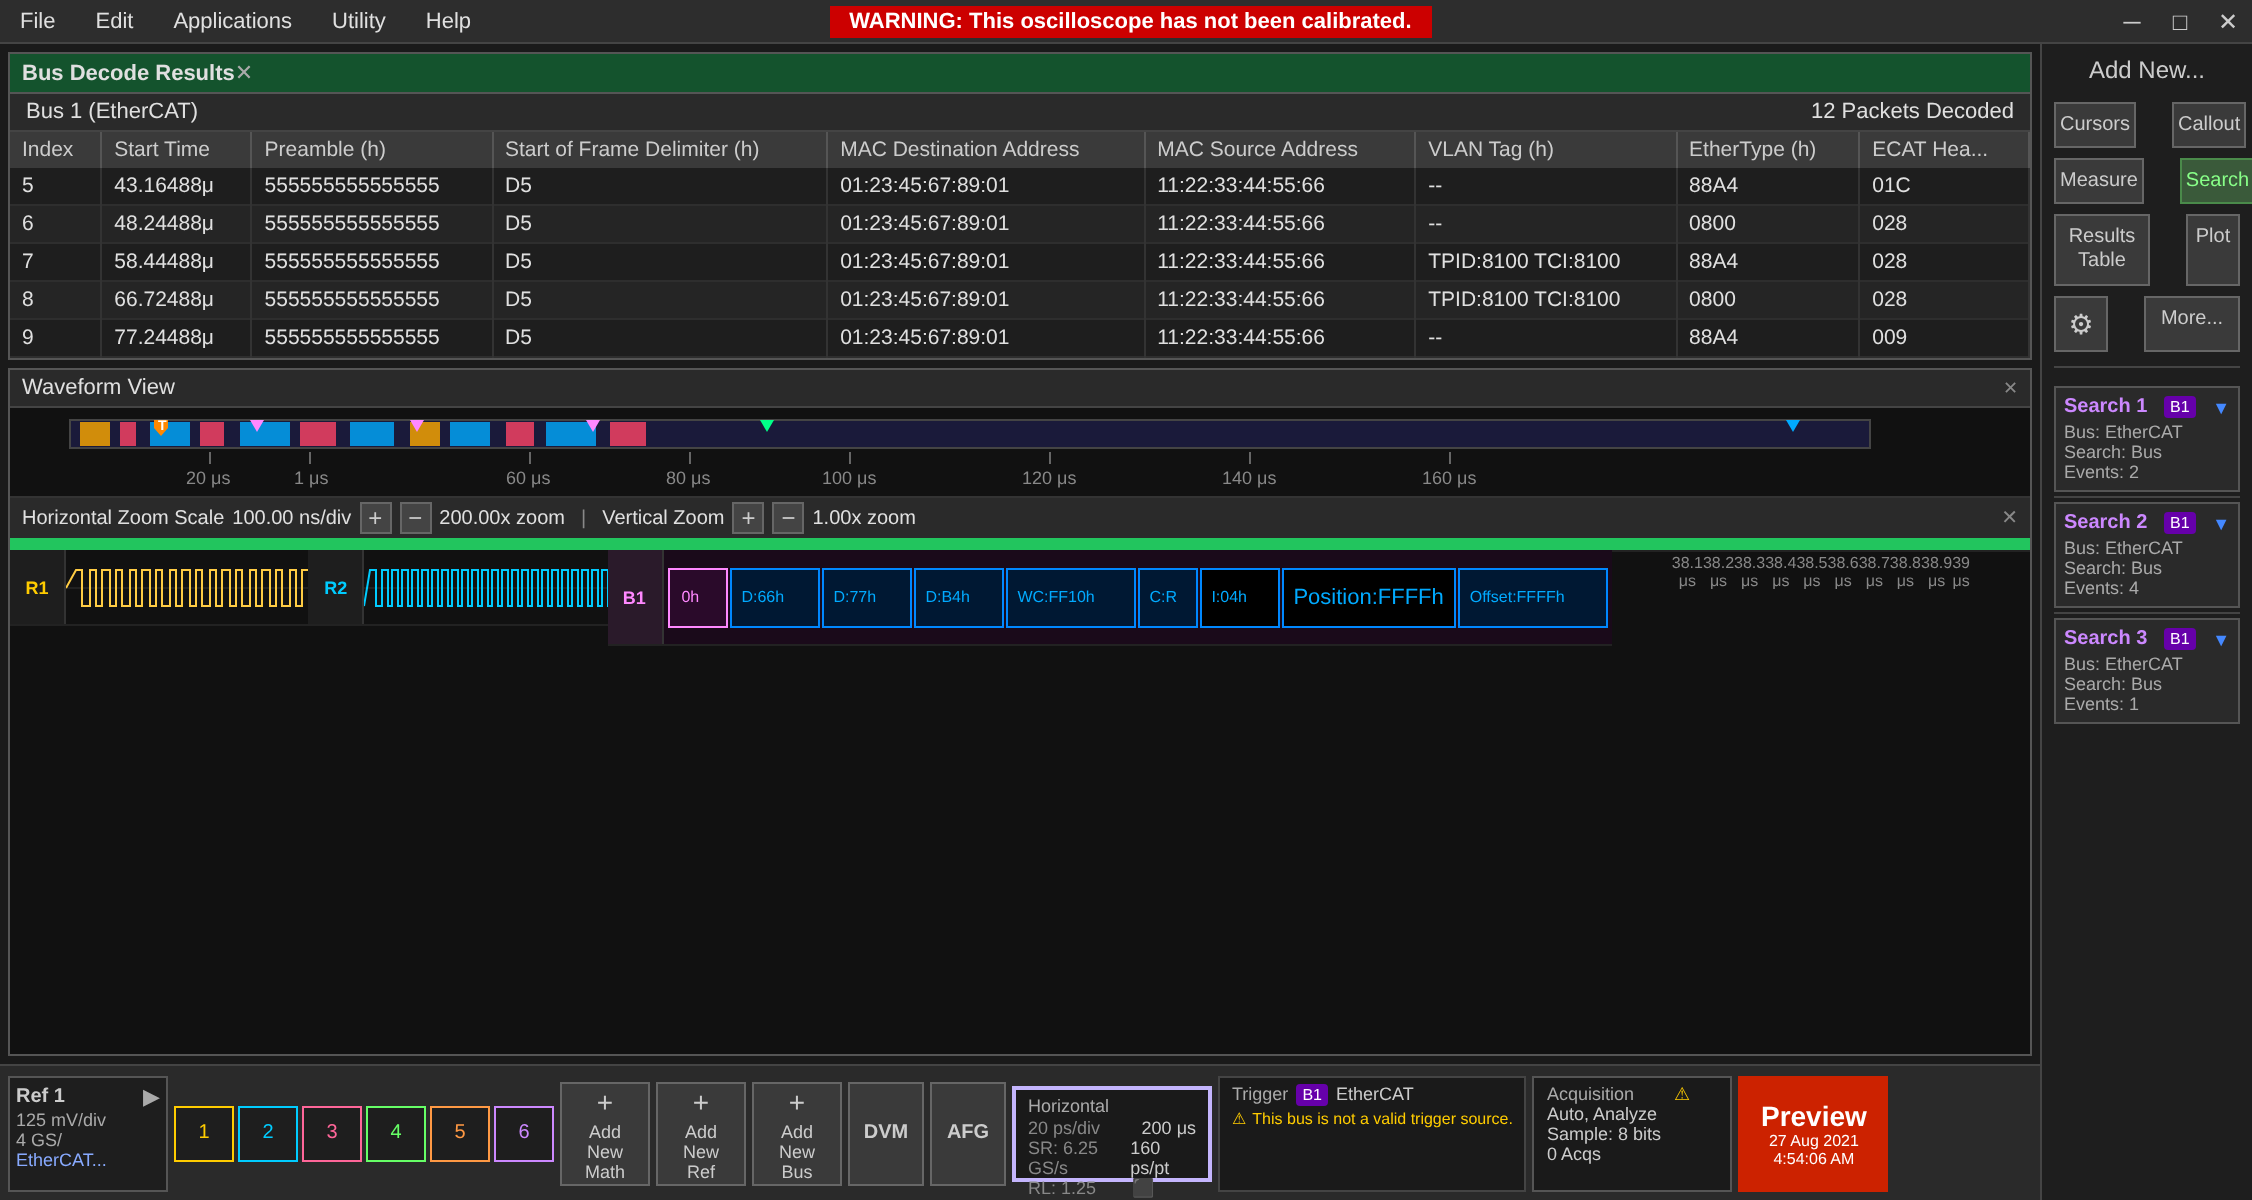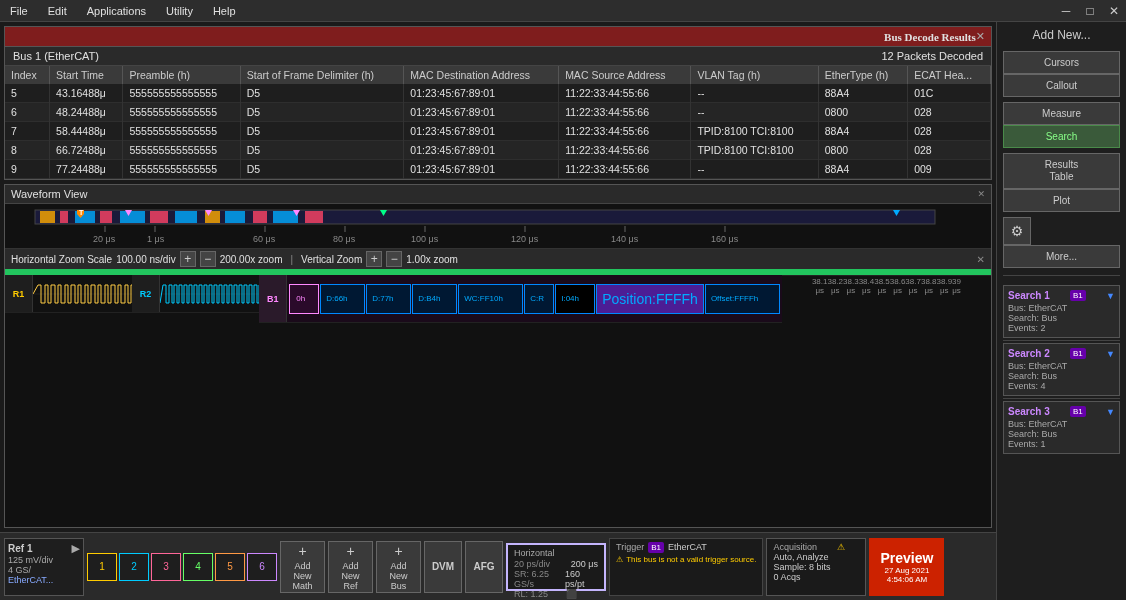--- a/index.html
+++ b/index.html
@@ -13,21 +13,21 @@
     .win-btn { width: 24px; height: 22px; display: flex; align-items: center; justify-content: center; cursor: pointer; color: #ccc; font-size: 12px; }
 
     
     .main-layout { display: flex; height: 578px; }
     
     
     .left-panel { flex: 1; display: flex; flex-direction: column; min-width: 0; }
     
     
     .bus-decode { background: #1e1e1e; border: 1px solid #555; margin: 4px; flex: 0 0 auto; }
-    .bus-decode-header { background: #7f1d1d; padding: 3px 6px; display: flex; align-items: center; justify-content: flex-end; border-bottom: 1px solid #555; font-family: Liberation Serif, serif; }
+    .bus-decode-header { background: #14532d; padding: 3px 6px; display: flex; align-items: center; justify-content: flex-start; border-bottom: 1px solid #555; }
     .bus-decode-title { font-weight: bold; font-size: 11px; }
     .bus-decode-close { cursor: pointer; color: #aaa; }
     
     .bus-label-row { background: #2a2a2a; padding: 3px 8px; display: flex; justify-content: space-between; border-bottom: 1px solid #444; }
     
     .table-container { overflow-x: auto; overflow-y: auto; max-height: 320px; }
     table { width: 100%; border-collapse: collapse; font-size: 10.5px; }
     thead tr { background: #3a3a3a; }
     thead th { padding: 3px 6px; text-align: left; border-right: 1px solid #555; font-weight: normal; color: #ccc; position: sticky; top: 0; background: #3a3a3a; }
     tbody tr { border-bottom: 1px solid #2e2e2e; }
@@ -62,23 +62,23 @@
     .trigger-box { background: #1a1a1a; border: 1px solid #444; height: 58px; padding: 3px 6px; font-size: 9px; min-width: 140px; }
     .trigger-warn { color: #ffcc00; font-size: 8px; display: flex; align-items: flex-start; gap: 3px; }
     
     .acq-box { background: #1a1a1a; border: 1px solid #555; height: 58px; padding: 3px 6px; font-size: 9px; min-width: 100px; }
     .acq-warn { color: #ffcc00; }
     
     .preview-btn { background: #cc2200; color: white; font-weight: bold; font-size: 14px; height: 58px; width: 75px; border: none; cursor: pointer; display: flex; flex-direction: column; align-items: center; justify-content: center; }
     .preview-date { font-size: 8px; font-weight: normal; }
 
     
-    .right-panel { width: 130px; background: #1e1e1e; border-left: 1px solid #444; display: flex; flex-direction: column; padding: 6px; gap: 5px; }
+    .right-panel { width: 106px; background: #1e1e1e; border-left: 1px solid #444; display: flex; flex-direction: column; padding: 6px; gap: 5px; }
     .add-new-label { text-align: center; color: #ccc; font-size: 12px; padding-bottom: 4px; }
-    .right-btn-row { display: flex; gap: 0; flex-direction: column; }
+    .right-btn-row { display: flex; gap: 18px; }
     .right-btn { flex: 1; background: #3a3a3a; border: 1px solid #666; color: #ccc; padding: 5px 2px; text-align: center; cursor: pointer; font-size: 10px; }
     .right-btn.wide { flex: 2; }
     .search-box { background: #2a2a2a; border: 1px solid #555; padding: 4px; font-size: 9px; margin-top: 2px; }
     .search-box-header { display: flex; justify-content: space-between; align-items: center; margin-bottom: 2px; }
     .search-label { color: #cc88ff; font-size: 10px; font-weight: bold; }
     .b1-badge { background: #6600aa; color: white; font-size: 8px; padding: 1px 3px; border-radius: 2px; }
     .search-info { color: #aaa; font-size: 9px; }
     .search-arrow { color: #4488ff; cursor: pointer; }
     .divider { height: 1px; background: #444; margin: 2px 0; }
 
@@ -91,20 +91,21 @@
   </style>
 </head>
 <body>
 
 <div class="menu-bar">
   <div class="menu-item">File</div>
   <div class="menu-item">Edit</div>
   <div class="menu-item">Applications</div>
   <div class="menu-item">Utility</div>
   <div class="menu-item">Help</div>
+  <div class="warning-banner">WARNING: This oscilloscope has not been calibrated.</div>
   <div class="window-controls">
     <div class="win-btn">─</div>
     <div class="win-btn">□</div>
     <div class="win-btn close">✕</div>
   </div>
 </div>
 
 <div class="main-layout">
 
   <div class="left-panel">
@@ -288,21 +289,21 @@
         <div class="channel-row" style="height:48px; background:#1a0a1a;">
           <div class="channel-label b1" style="height:100%; color:#ff88ff; font-size:9px;">B1</div>
           <div style="flex:1; display:flex; align-items:center; overflow:hidden; padding:0 2px;">
             <div style="background:#2a0a2a; border:1px solid #ff88ff; color:#ff88ff; font-size:8px; padding:4px 6px; height:30px; display:flex;align-items:center; min-width:30px; margin-right:1px;">0h</div>
             <div style="background:#001833; border:1px solid #0088ff; color:#00aaff; font-size:8px; padding:4px 5px; height:30px; display:flex;align-items:center; min-width:45px; margin-right:1px;">D:66h</div>
             <div style="background:#001833; border:1px solid #0088ff; color:#00aaff; font-size:8px; padding:4px 5px; height:30px; display:flex;align-items:center; min-width:45px; margin-right:1px;">D:77h</div>
             <div style="background:#001833; border:1px solid #0088ff; color:#00aaff; font-size:8px; padding:4px 5px; height:30px; display:flex;align-items:center; min-width:45px; margin-right:1px;">D:B4h</div>
             <div style="background:#001833; border:1px solid #0088ff; color:#00aaff; font-size:8px; padding:4px 5px; height:30px; display:flex;align-items:center; min-width:65px; margin-right:1px;">WC:FF10h</div>
             <div style="background:#001833; border:1px solid #0088ff; color:#00aaff; font-size:8px; padding:4px 5px; height:30px; display:flex;align-items:center; min-width:30px; margin-right:1px;">C:R</div>
             <div style="background:#000000; border:1px solid #0088ff; color:#00aaff; font-size:8px; padding:4px 5px; height:30px; display:flex;align-items:center; min-width:40px; margin-right:1px;">I:04h</div>
-            <div style="background:#4c1d95; border:1px solid #0088ff; color:#00aaff; font-size:14px; padding:4px 5px; height:30px; display:flex;align-items:center; min-width:80px; margin-right:1px;">Position:FFFFh</div>
+            <div style="background:#000000; border:1px solid #0088ff; color:#00aaff; font-size:11px; padding:4px 5px; height:30px; display:flex;align-items:center; min-width:80px; margin-right:1px;">Position:FFFFh</div>
             <div style="background:#001833; border:1px solid #0088ff; color:#00aaff; font-size:8px; padding:4px 5px; height:30px; display:flex;align-items:center; min-width:75px;">Offset:FFFFh</div>
           </div>
         </div>
 
         <div style="display:flex; background:#111; padding:1px 30px; border-top:1px solid #222;">
           <span style="flex:1;text-align:center;color:#888;font-size:8px;">38.1 μs</span>
           <span style="flex:1;text-align:center;color:#888;font-size:8px;">38.2 μs</span>
           <span style="flex:1;text-align:center;color:#888;font-size:8px;">38.3 μs</span>
           <span style="flex:1;text-align:center;color:#888;font-size:8px;">38.4 μs</span>
           <span style="flex:1;text-align:center;color:#888;font-size:8px;">38.5 μs</span>

